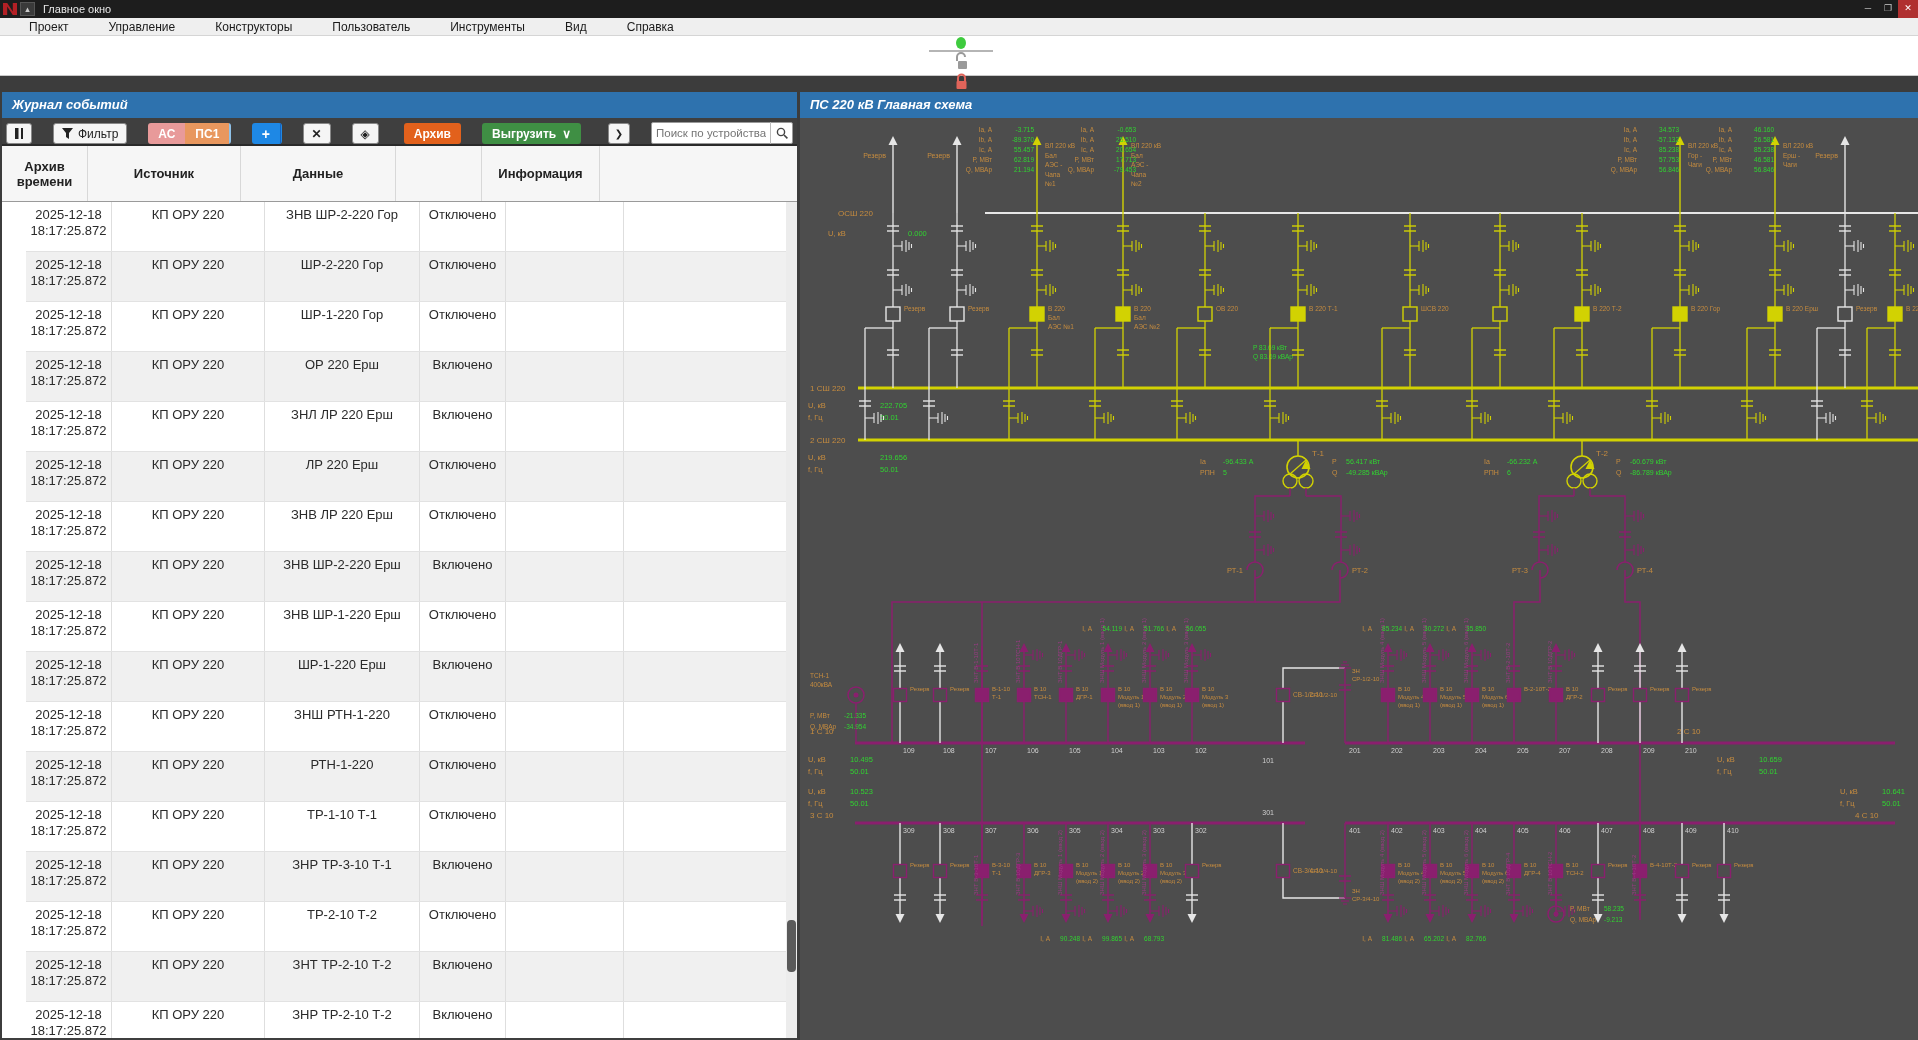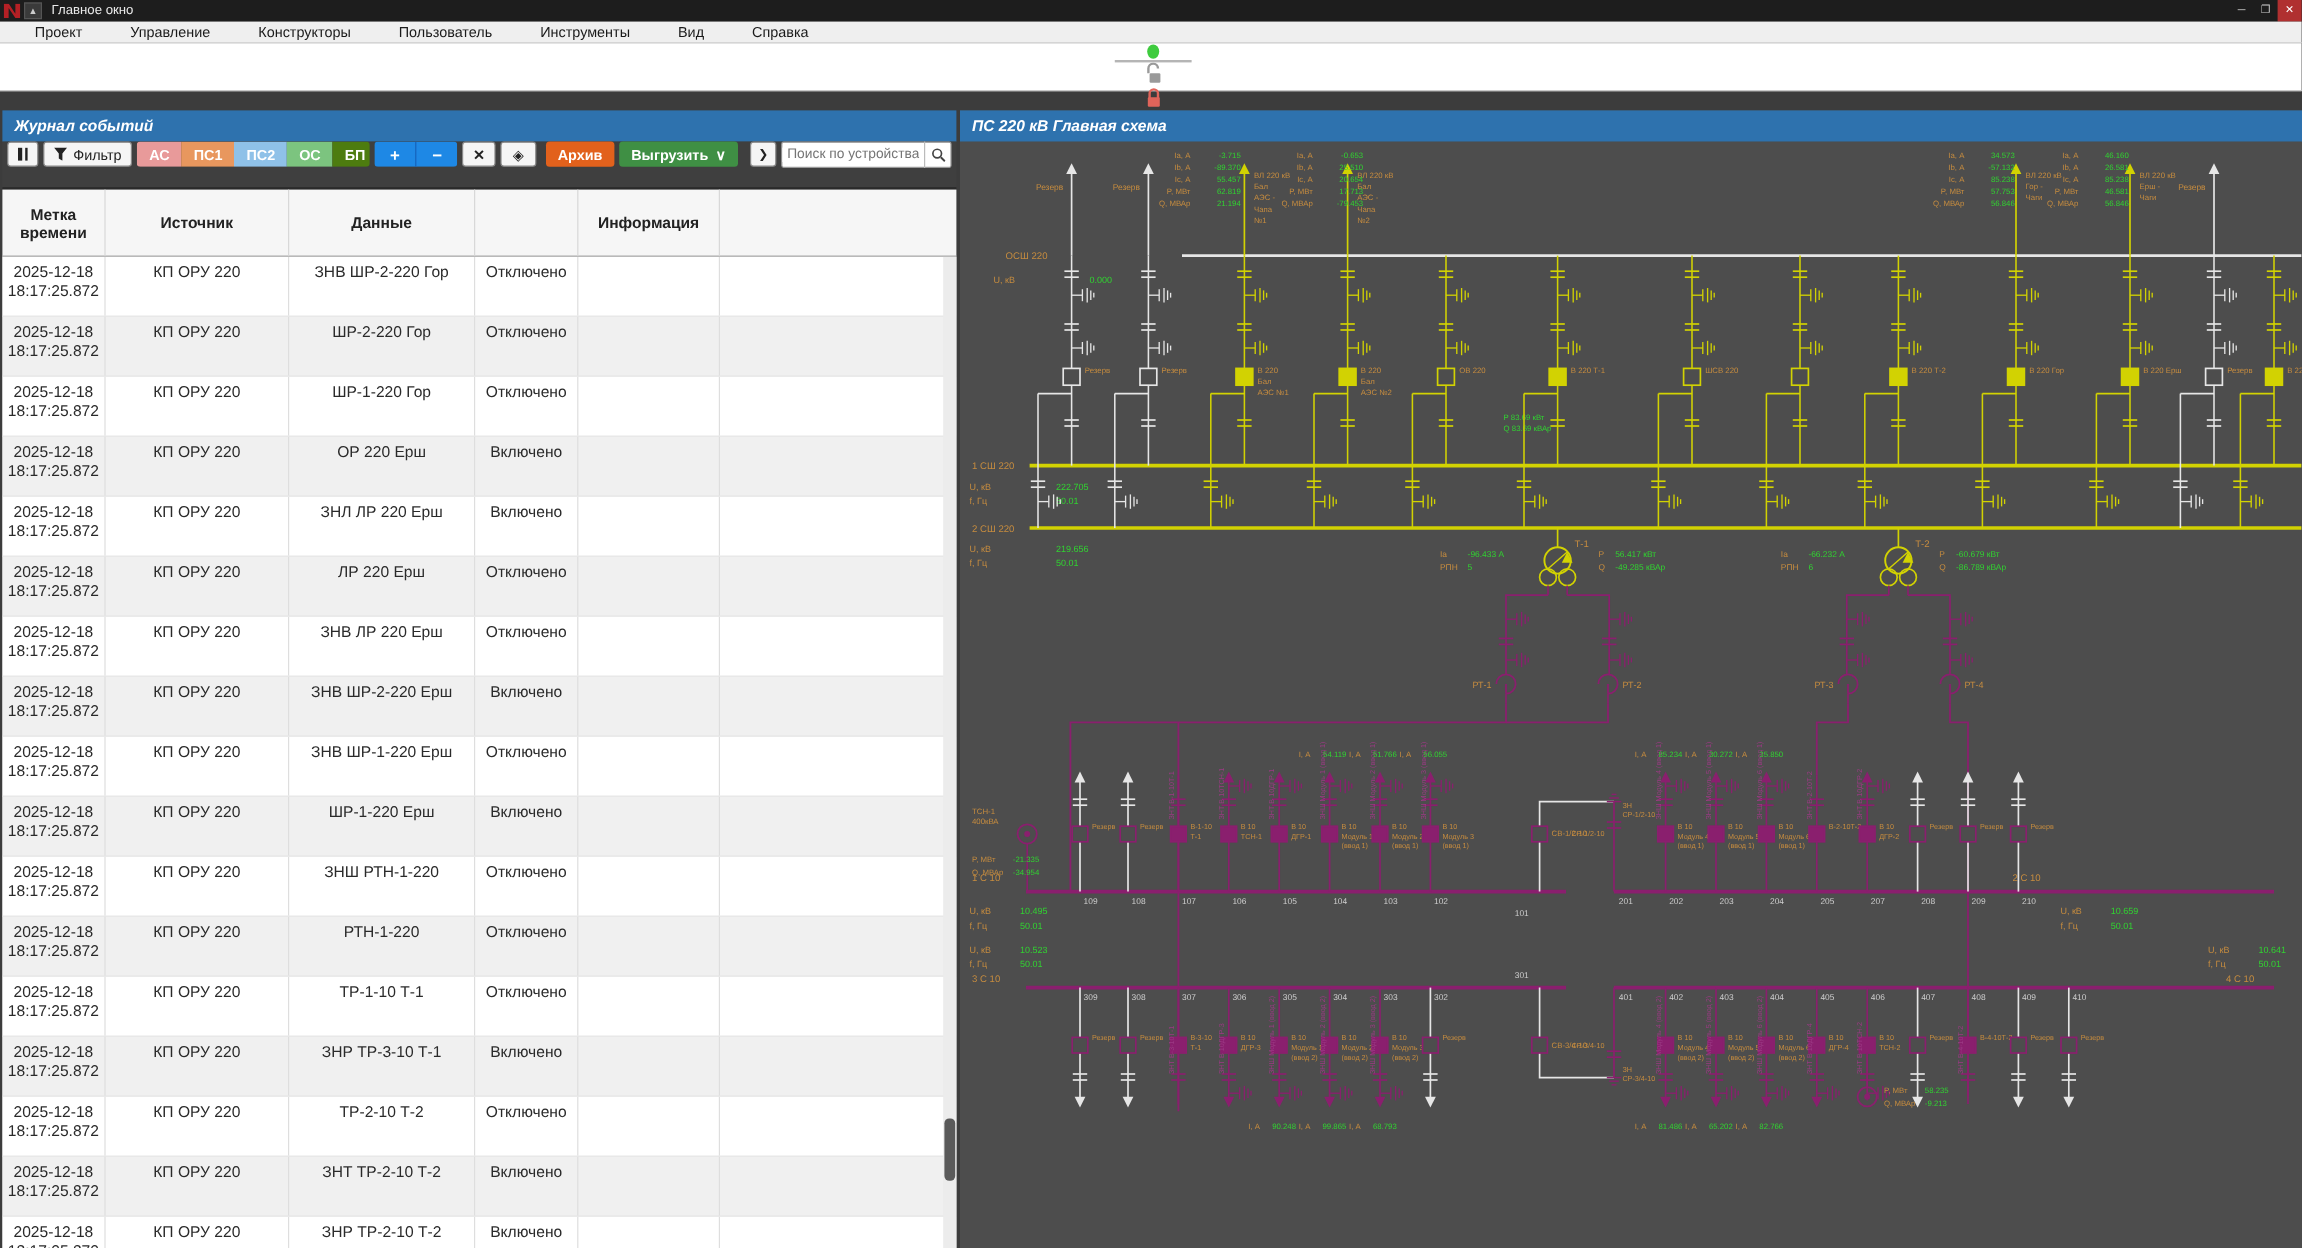--- a/index.html
+++ b/index.html
@@ -28,37 +28,37 @@
              align-items:center; font-size:12px; color:#222; padding-left:8px; margin:0 4px; }
   .zoombox .chev { margin-left:auto; border-left:1px solid #ccc; width:22px; height:22px;
                    display:flex; align-items:center; justify-content:center; color:#666; font-size:9px; }
   
   .panel { position:absolute; background:#4d4d4d; }
   .paneltitle { height:26px; background:#2e72ae; color:#fff; font-size:13px; font-weight:bold;
                 line-height:26px; padding-left:10px;font-style:italic; }
   #journal { left:2px; top:92px; width:795px; height:948px; background:#3f3f3f; }
   #schema  { left:800px; top:92px; width:1349px; height:948px; }
   
-  .filterbar { height:40px; background:#3f3f3f; display:flex; align-items:flex-start; padding:0 4px; gap:4px;
+  .filterbar { height:28px; background:#3f3f3f; display:flex; align-items:flex-end; padding:0 4px; gap:21px;
                border-bottom:2px solid #2a2a2a; }
   .fbtn { height:21px; border-radius:3px; font-size:12px; display:flex; align-items:center;
           justify-content:center; padding:0 8px; background:#f5f5f5; color:#222; border:1px solid #888; }
   .chip { height:21px; font-size:12px; font-weight:bold; color:#fff; display:flex; align-items:center;
           justify-content:center; padding:0 10px; border:none; }
   .chipgrp { display:flex; border-radius:3px; overflow:hidden; }
   .searchwrap { display:flex; align-items:center; height:22px; background:#fff; border:1px solid #999;
                 border-radius:2px; }
   .searchwrap input { border:none; outline:none; width:118px; font-size:11.5px; padding:0 4px;
                       font-family:"Liberation Sans",sans-serif; }
   
   .tablehead { display:grid; grid-template-columns:86px 153px 155px 86px 118px 1fr; background:#f6f6f6;
                border-bottom:1px solid #9a9a9a; height:56px; }
   .tablehead div { font-size:13px; font-weight:bold; color:#222; display:flex; align-items:center;
                    justify-content:center; text-align:center; border-right:1px solid #d8d8d8; padding:0 4px; }
-  .tbody { position:relative; height:836px; overflow:hidden; background:#fff; }
+  .tbody { position:relative; height:836px; overflow:hidden; background:#fff;padding-left:24px; }
   .trow { display:grid; grid-template-columns:86px 153px 155px 86px 118px 1fr; height:50px;
           border-bottom:1px solid #e2e2e2; background:#fff; }
   .trow:nth-child(even) { background:#f0f0f0; }
   .trow div { font-size:13px; color:#2a2a2a; border-right:1px solid #dedede; display:flex;
               align-items:flex-start; justify-content:center; text-align:center; padding-top:5px; }
   .cell-ts { line-height:16px; }
   .vscroll { position:absolute; right:0; top:0; width:11px; height:836px; background:#ececec; }
   .vthumb { position:absolute; left:1px; width:9px; height:52px; background:#5a5a5a; border-radius:4px; }
   svg text { font-family:"Liberation Sans",sans-serif; }
 </style>
@@ -309,21 +309,21 @@
       <input placeholder="Поиск по устройствам" style="">
       <div style="width:22px;height:22px;border-left:1px solid #bbb;display:flex;align-items:center;justify-content:center">
         <svg width="12" height="12">
             <circle cx="5" cy="5" r="3.6" fill="none" stroke="#444" stroke-width="1.4"></circle>
             <path d="M8 8 l3.4 3.4" stroke="#444" stroke-width="1.6"></path>
           </svg>
       </div>
     </div>
   </div>
   <div class="tablehead">
-      <div>Метка времени</div>
+      <div>Архив времени</div>
       <div>Источник</div>
       <div>Данные</div>
       <div></div>
       <div>Информация</div>
     </div>
   <div class="tbody">
     <div id="rowsHost">
         <div class="trow">
           <div class="cell-ts">
             <span>2025-12-18<br>18:17:25.872</span>

